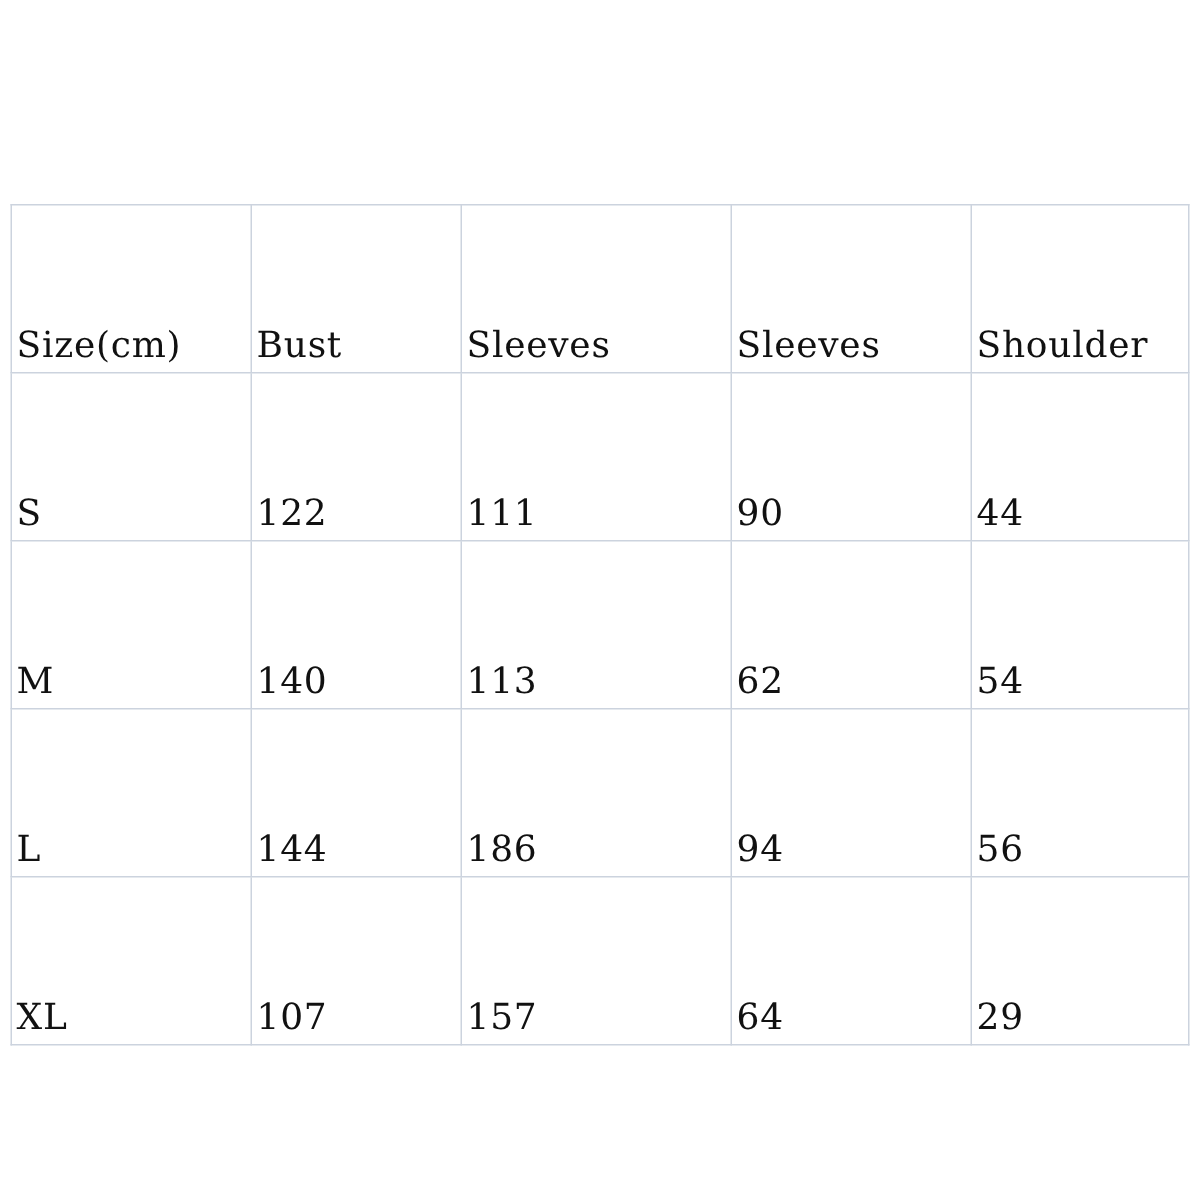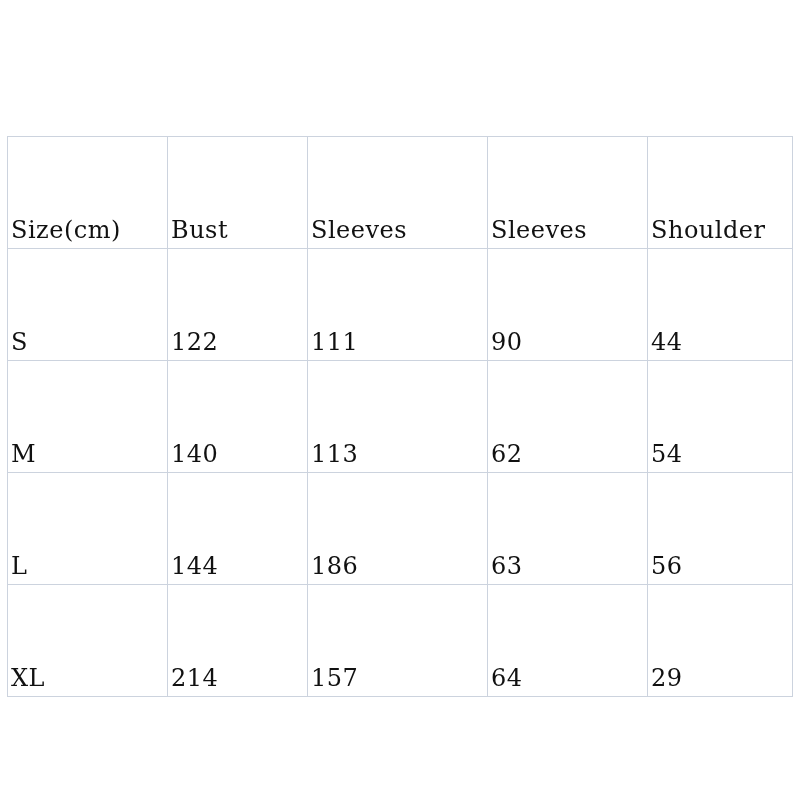--- a/index.html
+++ b/index.html
@@ -108,26 +108,26 @@
           <td>M</td>
           <td>140</td>
           <td>113</td>
           <td>62</td>
           <td>54</td>
         </tr>
         <tr>
           <td>L</td>
           <td>144</td>
           <td>186</td>
-          <td>63</td>
+          <td>94</td>
           <td>56</td>
         </tr>
         <tr>
           <td>XL</td>
-          <td>214</td>
+          <td>107</td>
           <td>157</td>
           <td>64</td>
           <td>29</td>
         </tr>
       </tbody>
     </table>
   </div>
 
 </div>
 

